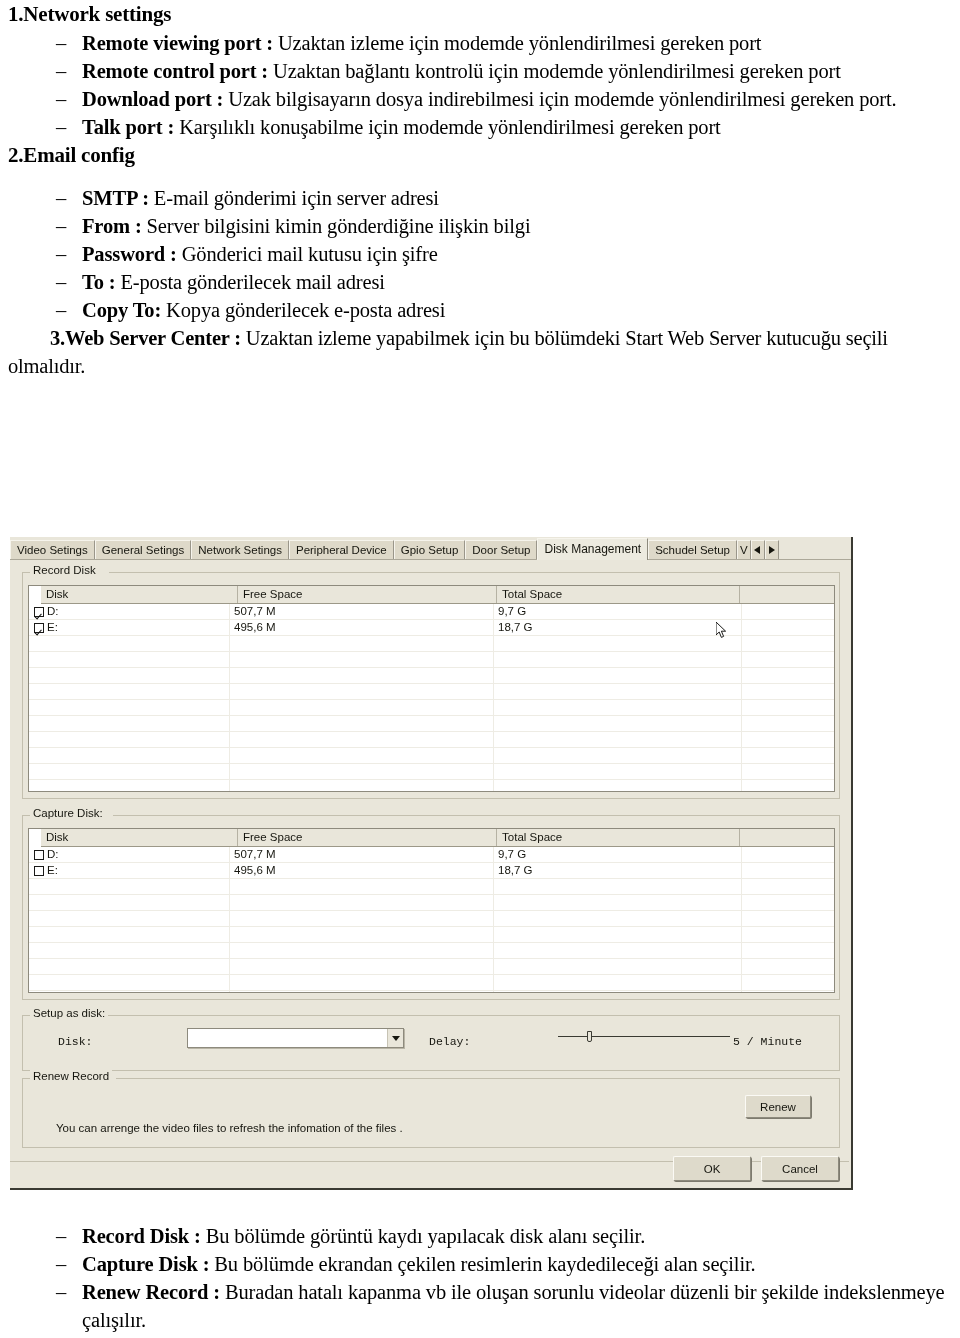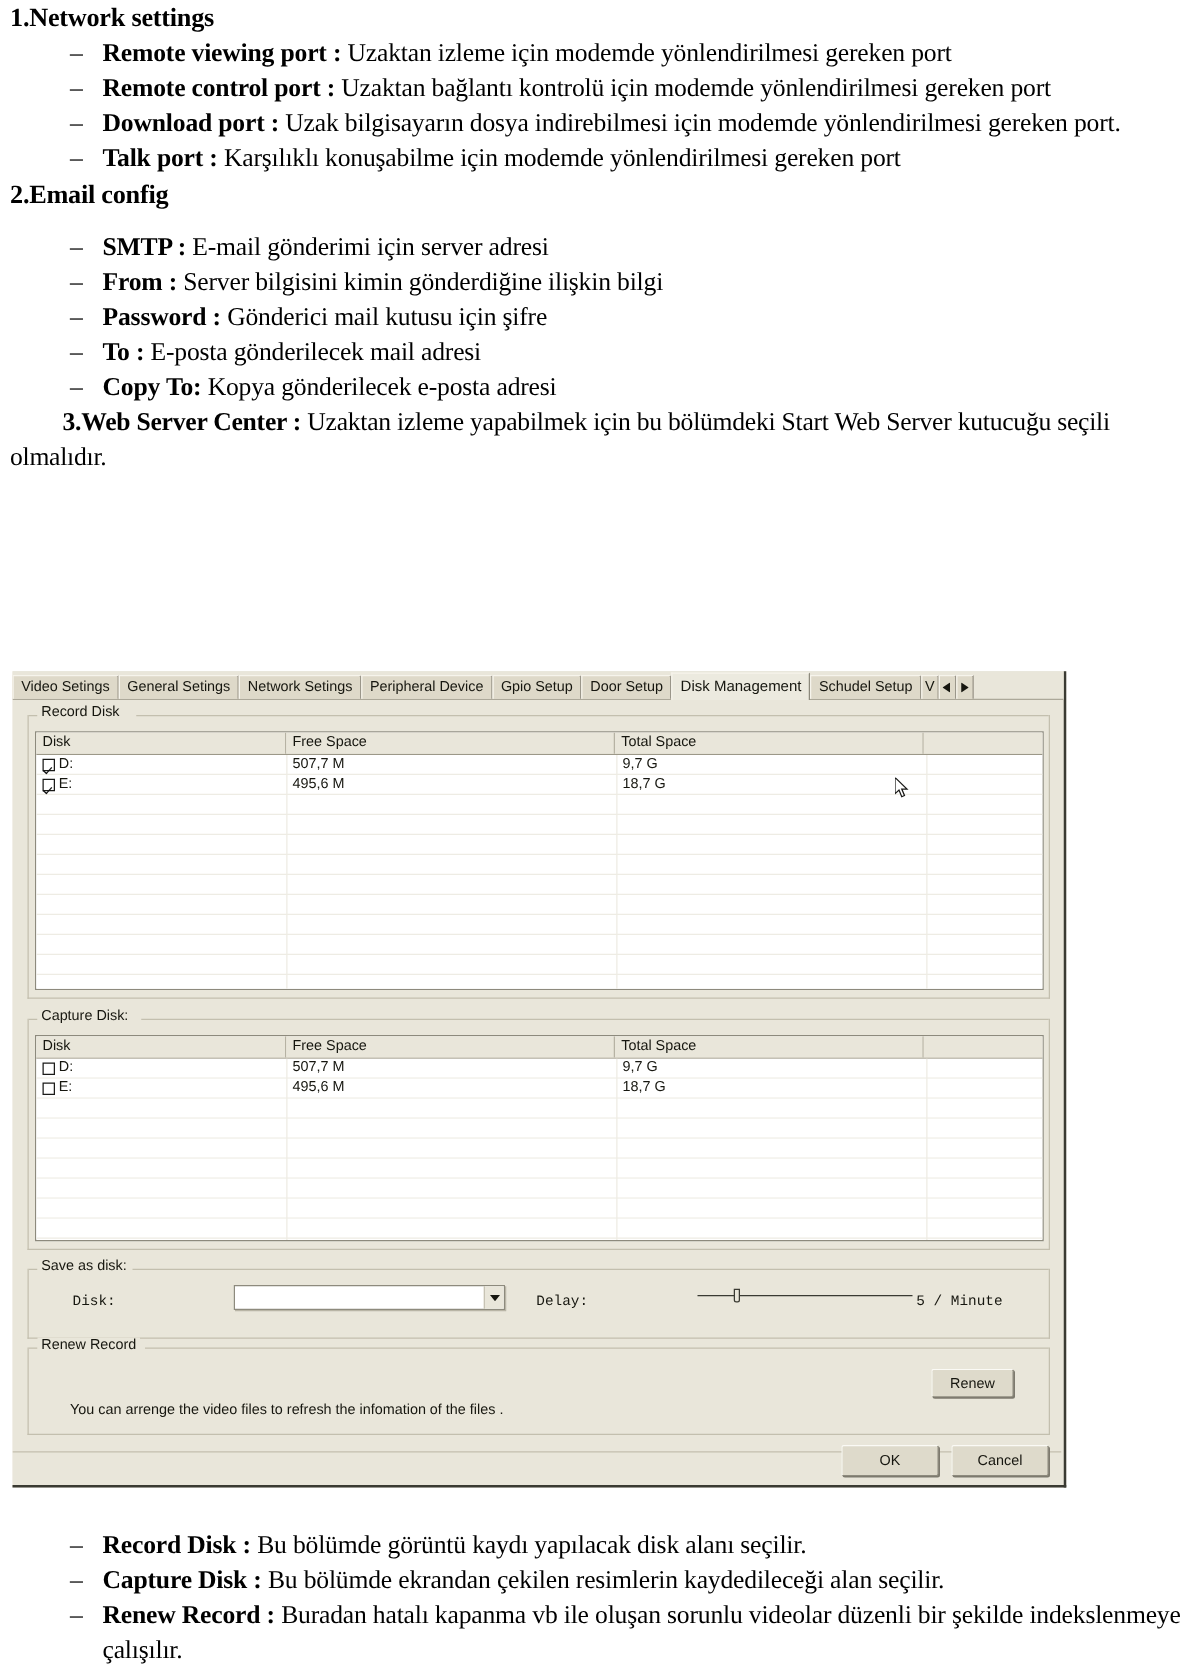--- a/index.html
+++ b/index.html
@@ -175,20 +175,21 @@
     background: #ffffff;
     border: 1px solid #8d8a7d;
     box-sizing: border-box;
     overflow: hidden;
   }
   .lv-header {
     display: flex;
     height: 17px;
     background: #e9e6da;
     border-bottom: 1px solid #9c9888;
+    margin-left: 12px;
   }
   .lv-th {
     height: 17px;
     line-height: 16px;
     padding-left: 5px;
     border-right: 1px solid #b6b2a3;
     box-sizing: border-box;
     font-size: 11.5px;
     color: #16160f;
     white-space: nowrap;
@@ -512,21 +513,21 @@
         <div class="lv-row"></div>
         <div class="lv-row"></div>
         <div class="lv-row"></div>
         <div class="lv-row"></div>
       </div>
     </div>
 
     <div class="groupbox" style="left:12px; top:478px; width:818px; height:56px;">
       <div class="gb-line-left" style="width:7px;"></div>
       <div class="gb-line-right" style="left:83px;"></div>
-      <div class="gb-legend">Save as disk:</div>
+      <div class="gb-legend">Setup as disk:</div>
     </div>
 
     <div class="field-label" style="left:48px; top:498px;">Disk:</div>
 
     <div class="combo" style="left:177px; top:491px; width:217px; height:20px;">
       <div class="combo-value"></div>
       <div class="combo-btn">
         <svg width="8" height="5" viewBox="0 0 8 5">
             <polygon points="0,0 8,0 4,5" fill="#16160f"></polygon>
           </svg>

